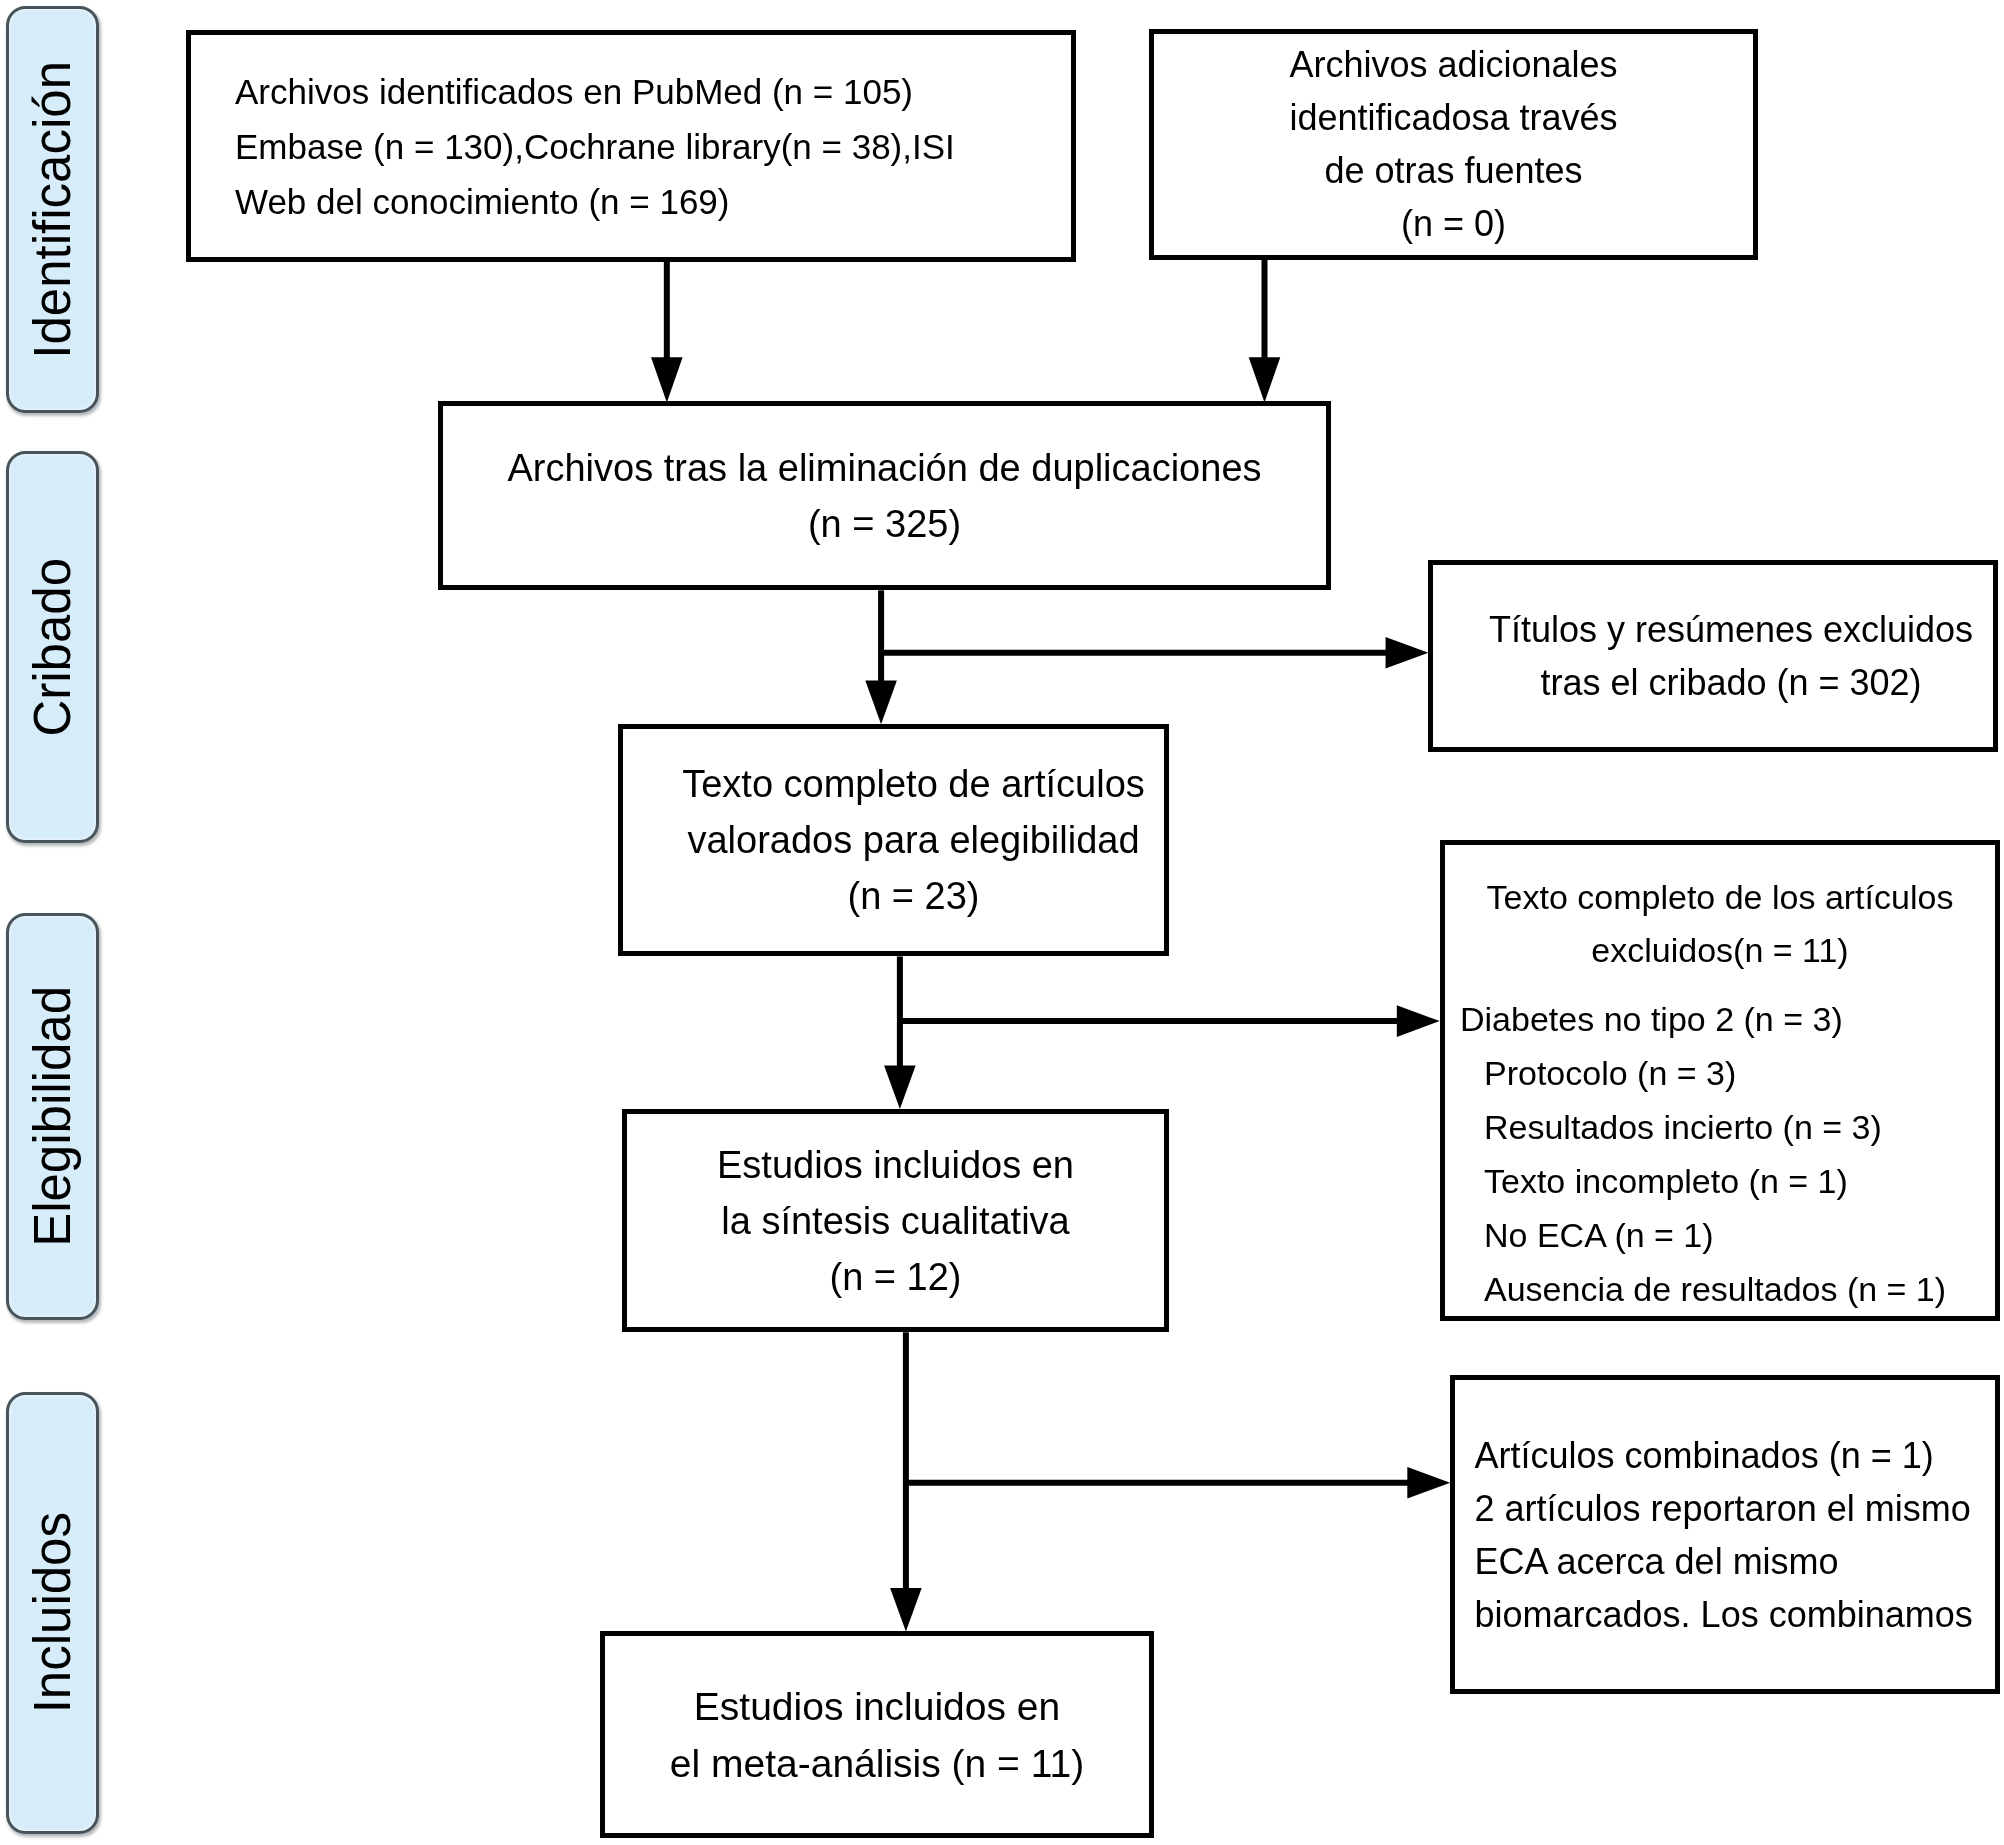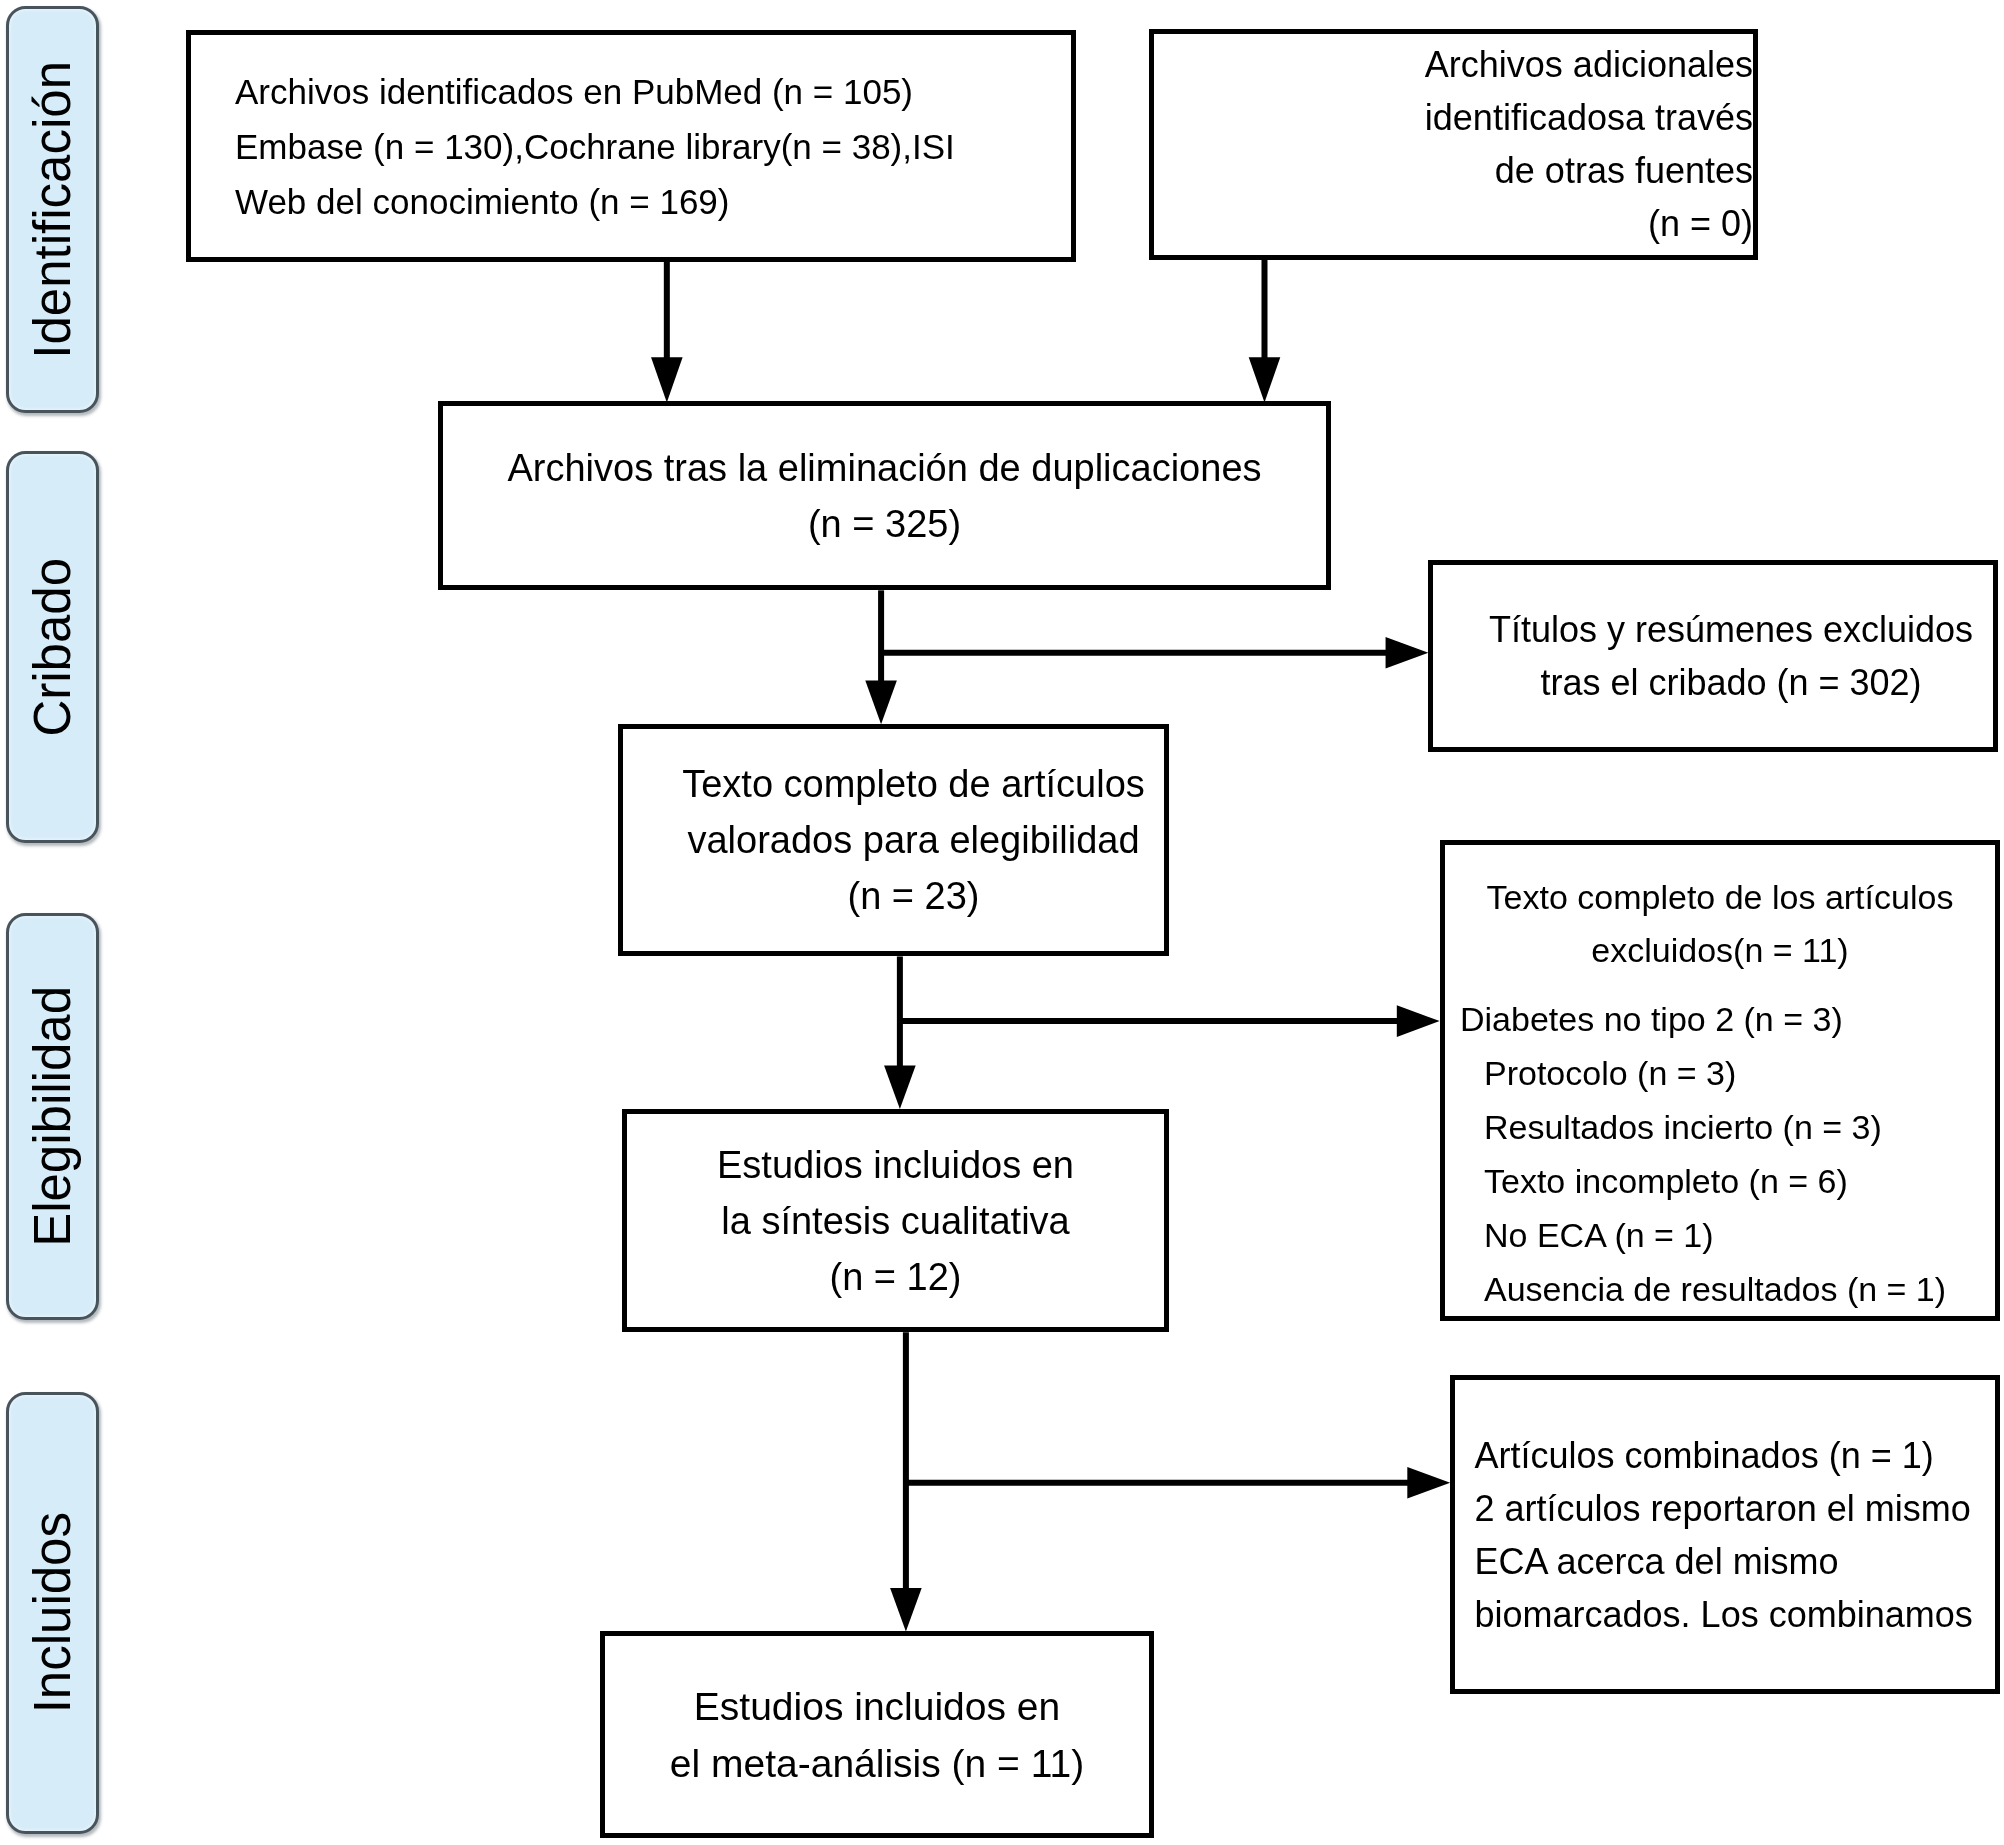--- a/index.html
+++ b/index.html
@@ -46,21 +46,21 @@
     position:absolute;
     background:#fff;
     border:5.3px solid var(--box-border);
     box-sizing:border-box;
     display:flex;flex-direction:column;justify-content:center;
   }
   .line{white-space:nowrap;}
   .center{text-align:center;}
 
   .b1{left:186px;top:30px;width:890px;height:232px;padding-left:44px;font-size:35px;line-height:55px;}
-  .b2{left:1149px;top:28.6px;width:609px;height:231px;font-size:36px;line-height:53px;align-items:flex-end;}
+  .b2{left:1149px;top:28.6px;width:609px;height:231px;font-size:36px;line-height:53px;}
   .b3{left:438px;top:401px;width:893px;height:189px;font-size:38px;line-height:56px;}
   .b4{left:1428px;top:560px;width:570px;height:192px;font-size:36px;line-height:53px;padding-left:36px;}
   .b5{left:618px;top:724px;width:551px;height:232px;font-size:38px;line-height:56px;padding-left:40px;}
   .b6{left:1440px;top:840px;width:560px;height:481px;font-size:34px;line-height:53px;justify-content:center;padding-top:25.6px;}
   .b6 .spacer{height:16.5px;}
   .b6 .item{padding-left:39px;line-height:54px;}
   .b6 .item.first{padding-left:15px;}
   .b7{left:622px;top:1109px;width:547px;height:223px;font-size:38px;line-height:56px;}
   .b8{left:1450px;top:1367px;width:550px;height:319px;font-size:36px;line-height:53px;padding-left:19.5px;margin-top:8px;}
   .b9{left:600px;top:1631px;width:554px;height:207px;font-size:39px;line-height:57px;}
@@ -157,21 +157,21 @@
     <div class="line center">(n = 23)</div>
   </div>
 
   <div class="box b6">
     <div class="line center">Texto completo de los artículos</div>
     <div class="line center">excluidos(n = 11)</div>
     <div class="spacer"></div>
     <div class="line item first">Diabetes no tipo 2 (n = 3)</div>
     <div class="line item">Protocolo (n = 3)</div>
     <div class="line item">Resultados incierto (n = 3)</div>
-    <div class="line item">Texto incompleto (n = 6)</div>
+    <div class="line item">Texto incompleto (n = 1)</div>
     <div class="line item">No ECA (n = 1)</div>
     <div class="line item">Ausencia de resultados (n = 1)</div>
   </div>
 
   <div class="box b7">
     <div class="line center">Estudios incluidos en</div>
     <div class="line center">la síntesis cualitativa</div>
     <div class="line center">(n = 12)</div>
   </div>
 

